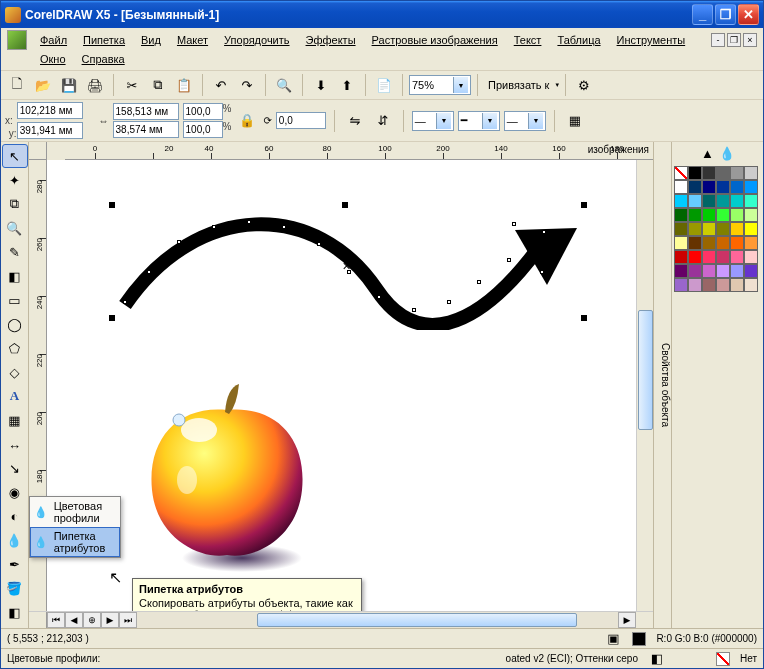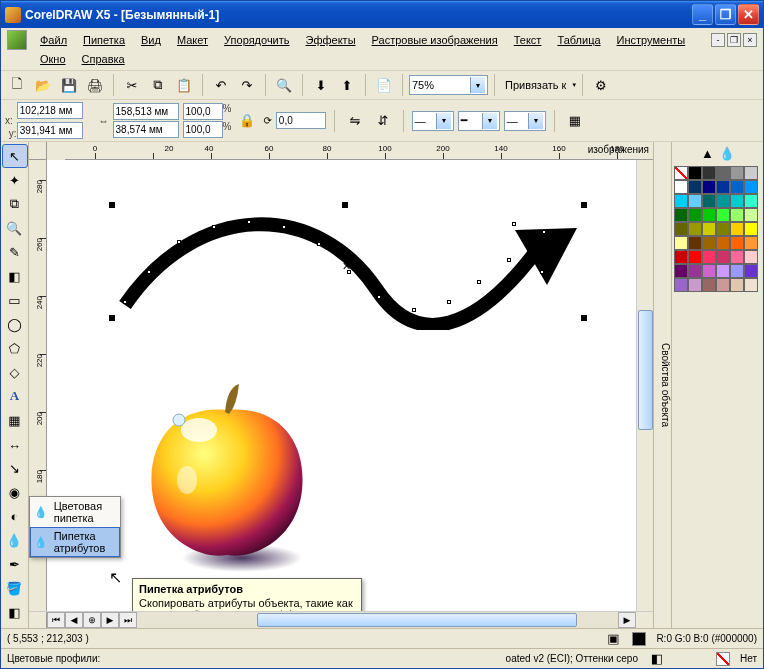--- a/index.html
+++ b/index.html
@@ -115,21 +115,21 @@
     <div class="tbtn">↶</div>
     <div class="tbtn">↷</div>
     <div class="sep"></div>
     <div class="tbtn">🔍</div>
     <div class="sep"></div>
     <div class="tbtn">⬇</div>
     <div class="tbtn">⬆</div>
     <div class="sep"></div>
     <div class="tbtn">📄</div>
     <div class="sep"></div>
-    <div class="combo" style="width:79px;">
+    <div class="combo" style="width:62px;">
       <span>75%</span>
         <div class="arr">▼</div>
     </div>
     <div class="sep"></div>
     <span style="padding:0 4px;">Привязать к</span>
       <span style="font-size:7px;">▾</span>
     <div class="sep"></div>
     <div class="tbtn">⚙</div>
   </div>
 
@@ -212,21 +212,21 @@
       <div class="tbtn">◉</div>
       <div class="tbtn">◐</div>
       <div class="tbtn">💧</div>
       <div class="tbtn">✒</div>
       <div class="tbtn">🪣</div>
       <div class="tbtn">◧</div>
 
       <div class="flyout">
         <div class="fitem">
           <div class="ficon">💧</div>
-          <span>Цветовая пипетка</span>
+          <span>Цветовая профили</span>
         </div>
         <div class="fitem sel">
           <div class="ficon">💧</div>
           <span>Пипетка атрибутов</span>
         </div>
       </div>
     </div>
 
     <div class="canvas-area">
       <div style="display:flex;">

